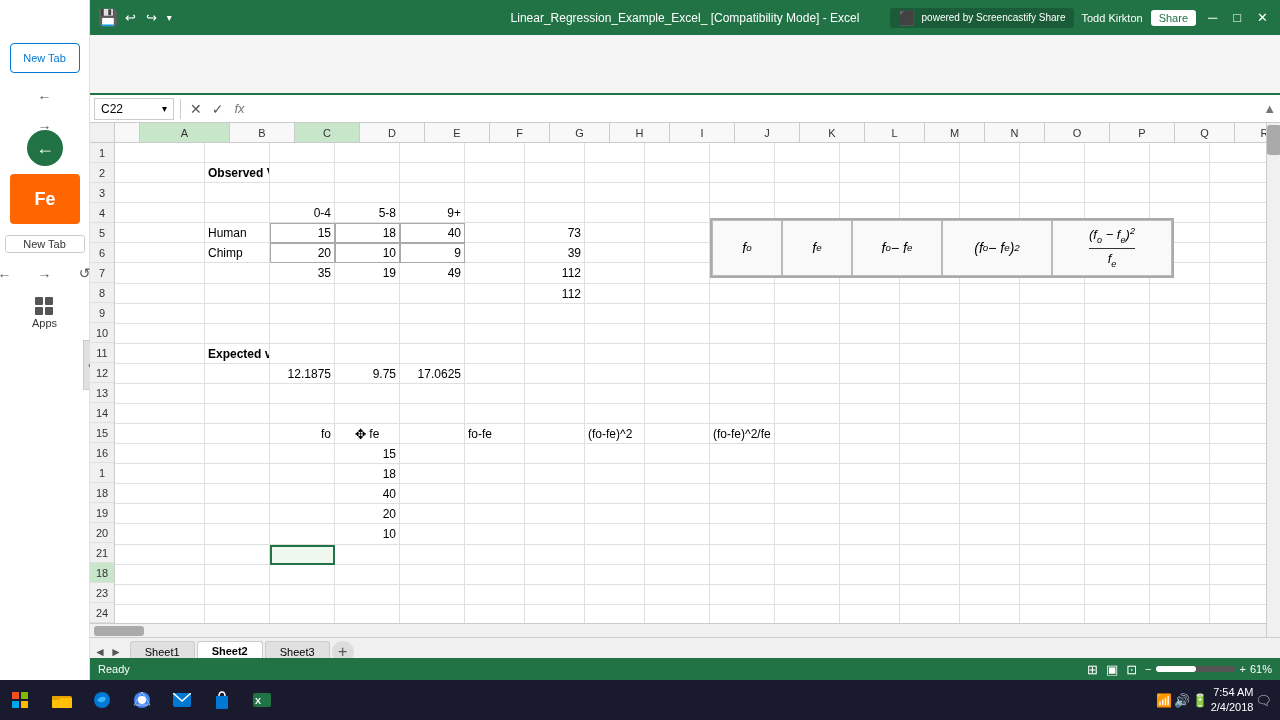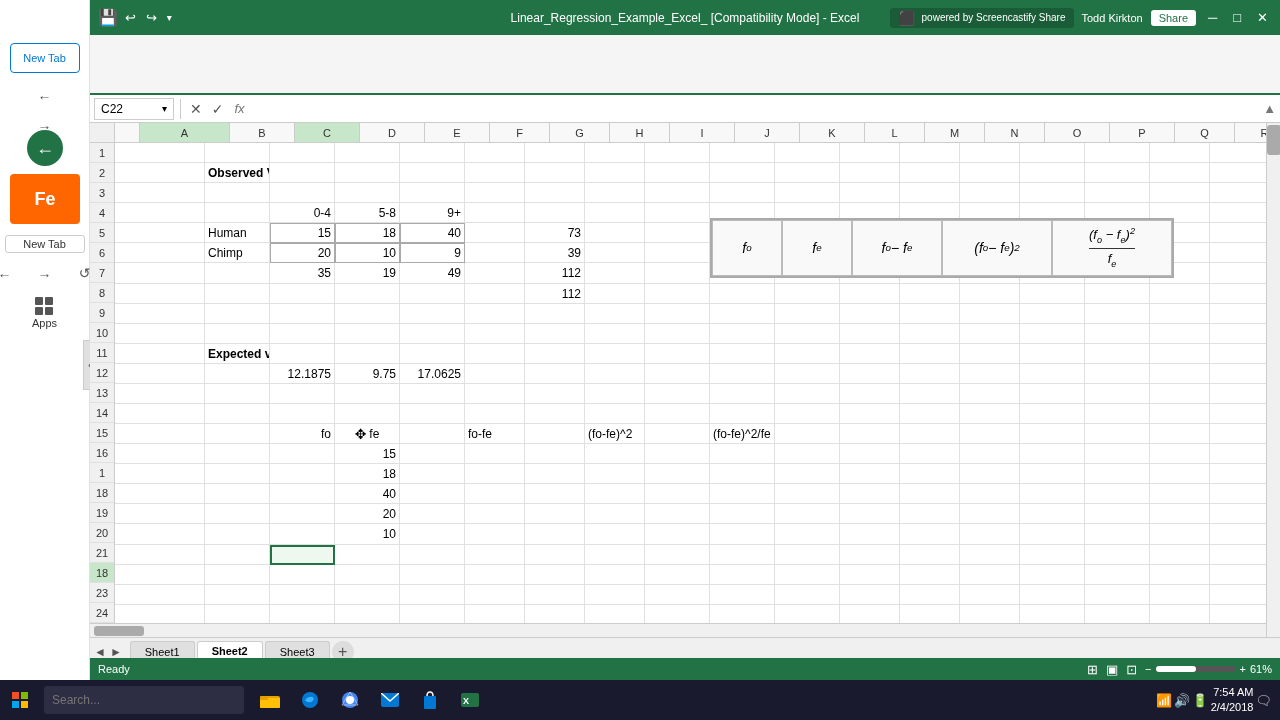--- a/index.html
+++ b/index.html
@@ -965,21 +965,20 @@
 
 <div id="taskbar">
   <div class="taskbar-btn">
     <svg width="16" height="16" viewBox="0 0 16 16">
         <rect x="0" y="0" width="7" height="7" fill="#f25022"></rect>
         <rect x="9" y="0" width="7" height="7" fill="#7fba00"></rect>
         <rect x="0" y="9" width="7" height="7" fill="#00a4ef"></rect>
         <rect x="9" y="9" width="7" height="7" fill="#ffb900"></rect>
       </svg>
   </div>
-  <input class="taskbar-search" type="text" placeholder="Search..." style="">
   <div class="taskbar-icons">
     <div class="taskbar-icon">
       <svg width="20" height="16" viewBox="0 0 20 16">
           <rect x="0" y="4" width="20" height="12" rx="2" fill="#e8a000"></rect>
           <rect x="0" y="6" width="20" height="10" rx="1" fill="#ffc107"></rect>
           <rect x="0" y="4" width="8" height="4" rx="1" fill="#e8a000"></rect>
         </svg>
     </div>
     <div class="taskbar-icon">
       <svg width="18" height="18" viewBox="0 0 18 18">

